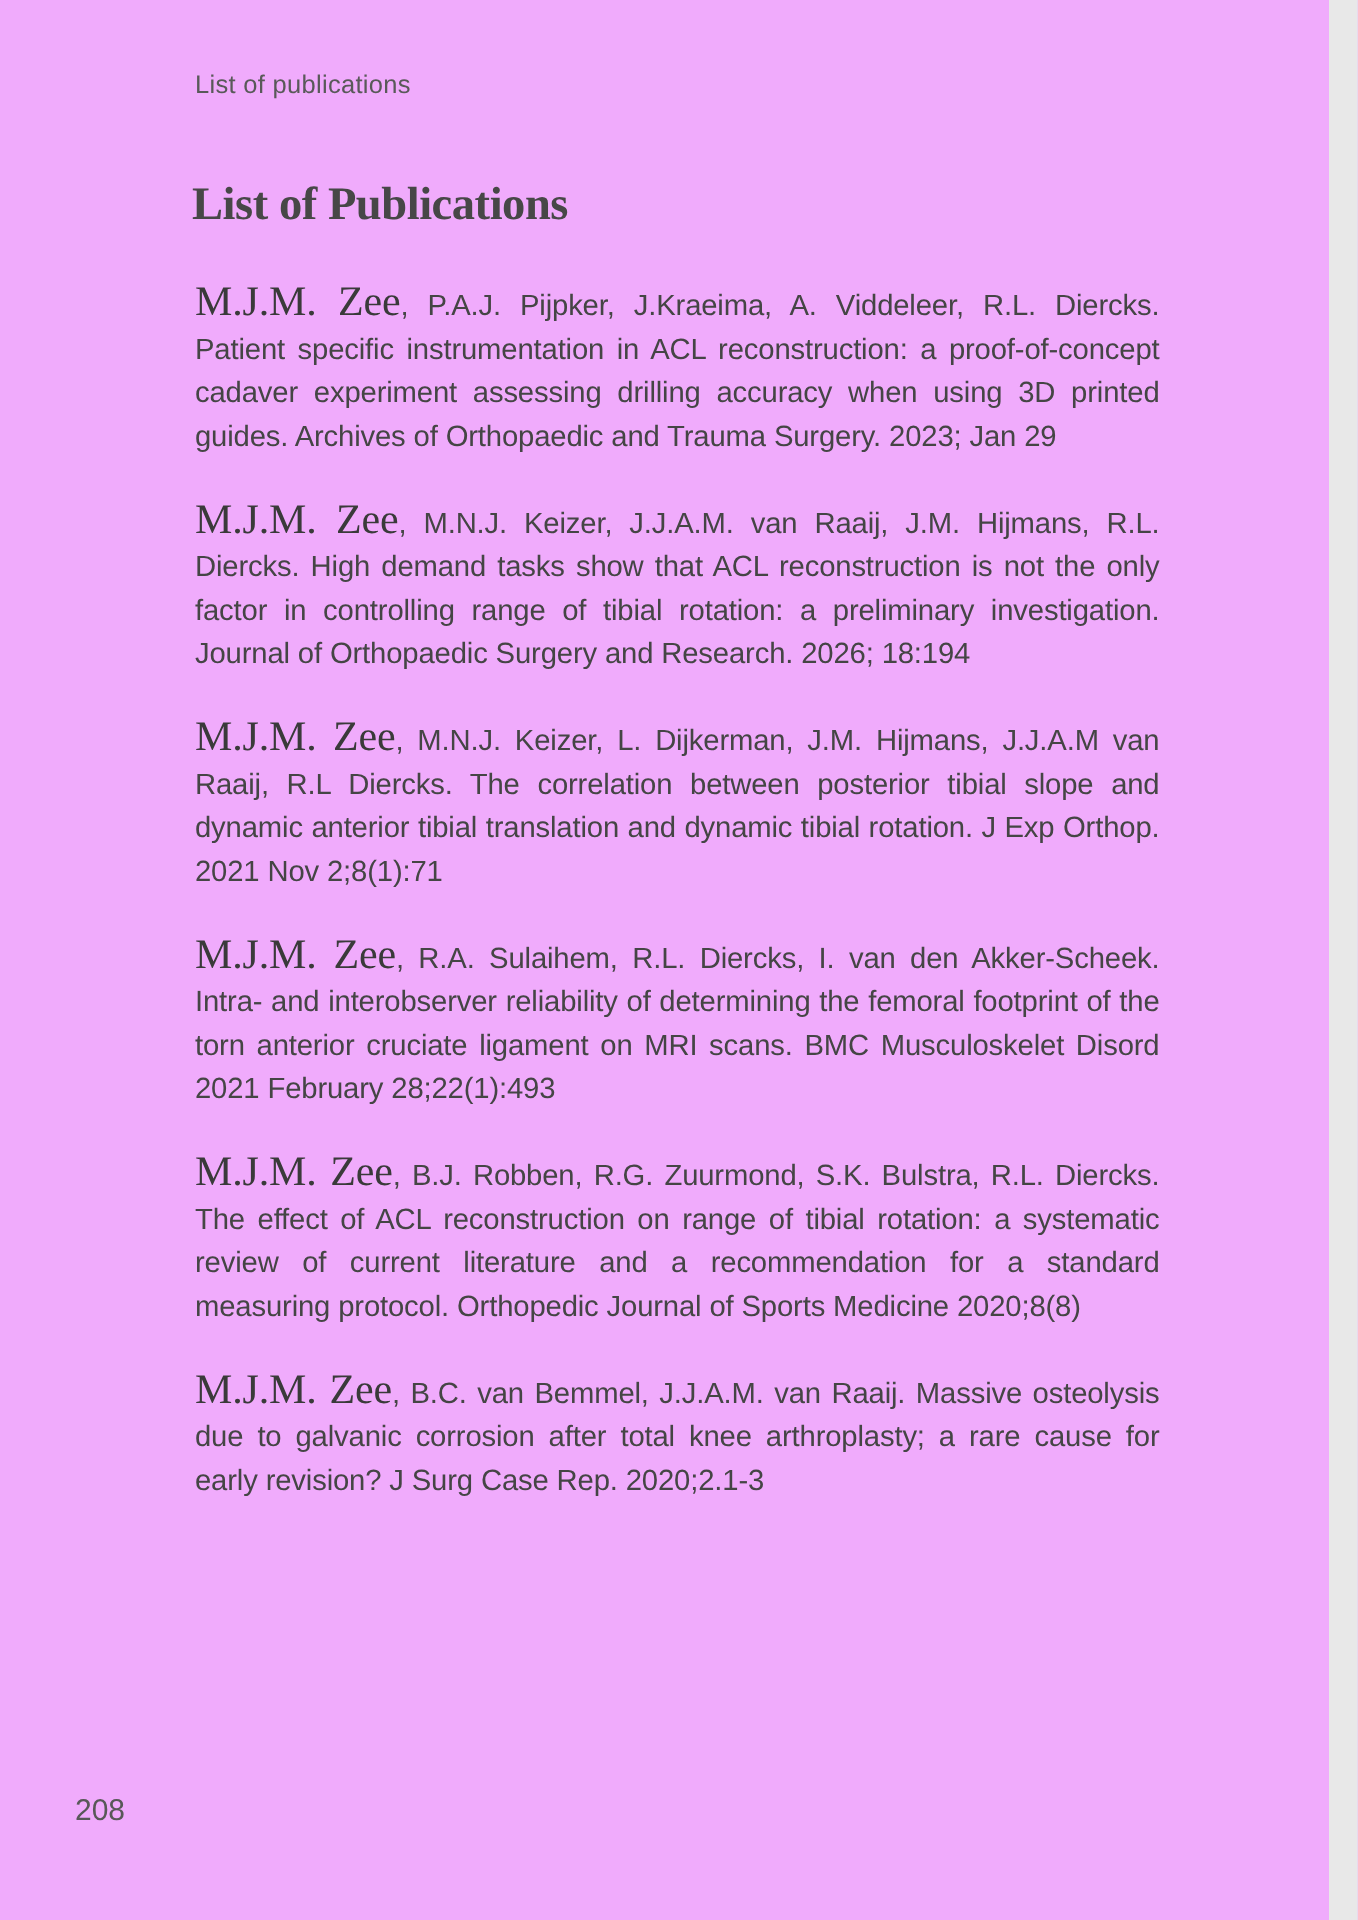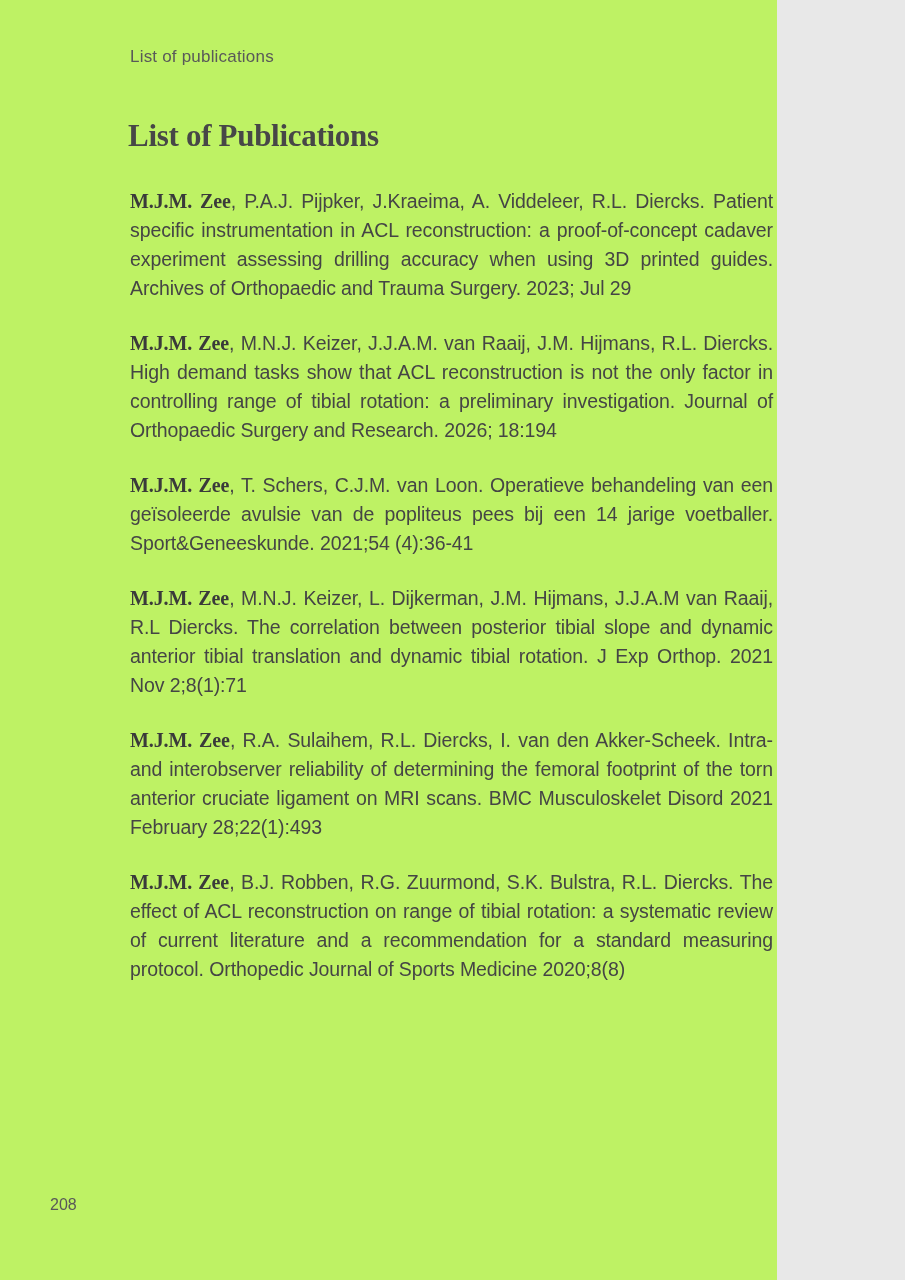--- a/index.html
+++ b/index.html
@@ -1,20 +1,20 @@
 <!DOCTYPE html>
 <html><head>
 <meta charset="utf-8">
 <style>
   html, body { margin: 0; padding: 0; background: #e8e8e8; }
   .page {
     position: relative;
-    width: 777px;
+    width: 886px;
     height: 1280px;
-    background: #bef264;
+    background: #f0abfc;
     overflow: hidden;
     font-family: "Liberation Sans", sans-serif;
   }
   .running-header {
     position: absolute;
     left: 130px;
     top: 47px;
     font-size: 17px;
     color: #595959;
     letter-spacing: 0.2px;
@@ -39,53 +39,53 @@
   .pub {
     margin: 0 0 26px 0;
     font-size: 19.5px;
     line-height: 29px;
     letter-spacing: -0.1px;
     color: #454545;
     text-align: justify;
   }
   .pub .authors {
     font-family: "Liberation Serif", "DejaVu Serif", serif;
-    font-weight: 700;
-    font-size: 20px;
+    font-weight: 400;
+    font-size: 28px;
     color: #3a3a3a;
   }
   .page-number {
     position: absolute;
     left: 50px;
     top: 1196px;
-    font-size: 16px;
+    font-size: 20px;
     color: #585858;
   }
 </style>
 </head>
 <body>
 
 <div class="page">
 
   <div class="running-header">List of publications</div>
 
   <h1 class="title">List of Publications</h1>
 
   <div class="content">
 
-    <p class="pub"><span class="authors">M.J.M. Zee</span><span>, P.A.J. Pijpker, J.Kraeima, A. Viddeleer, R.L. Diercks. Patient specific instrumentation in ACL reconstruction: a proof-of-concept cadaver experiment assessing drilling accuracy when using 3D printed guides. Archives of Orthopaedic and Trauma Surgery. 2023; Jul 29</span></p>
+    <p class="pub"><span class="authors">M.J.M. Zee</span><span>, P.A.J. Pijpker, J.Kraeima, A. Viddeleer, R.L. Diercks. Patient specific instrumentation in ACL reconstruction: a proof-of-concept cadaver experiment assessing drilling accuracy when using 3D printed guides. Archives of Orthopaedic and Trauma Surgery. 2023; Jan 29</span></p>
 
     <p class="pub"><span class="authors">M.J.M. Zee</span><span>, M.N.J. Keizer, J.J.A.M. van Raaij, J.M. Hijmans, R.L. Diercks. High demand tasks show that ACL reconstruction is not the only factor in controlling range of tibial rotation: a preliminary investigation. Journal of Orthopaedic Surgery and Research. 2026; 18:194</span></p>
 
-    <p class="pub"><span class="authors">M.J.M. Zee</span><span>, T. Schers, C.J.M. van Loon. Operatieve behandeling van een geïsoleerde avulsie van de popliteus pees bij een 14 jarige voetballer. Sport&amp;Geneeskunde. 2021;54 (4):36-41</span></p>
 
     <p class="pub"><span class="authors">M.J.M. Zee</span><span>, M.N.J. Keizer, L. Dijkerman, J.M. Hijmans, J.J.A.M van Raaij, R.L Diercks. The correlation between posterior tibial slope and dynamic anterior tibial translation and dynamic tibial rotation. J Exp Orthop. 2021 Nov 2;8(1):71</span></p>
 
     <p class="pub"><span class="authors">M.J.M. Zee</span><span>, R.A. Sulaihem, R.L. Diercks, I. van den Akker-Scheek. Intra- and interobserver reliability of determining the femoral footprint of the torn anterior cruciate ligament on MRI scans. BMC Musculoskelet Disord 2021 February 28;22(1):493</span></p>
 
     <p class="pub"><span class="authors">M.J.M. Zee</span><span>, B.J. Robben, R.G. Zuurmond, S.K. Bulstra, R.L. Diercks. The effect of ACL reconstruction on range of tibial rotation: a systematic review of current literature and a recommendation for a standard measuring protocol. Orthopedic Journal of Sports Medicine 2020;8(8)</span></p>
 
+    <p class="pub"><span class="authors">M.J.M. Zee</span><span>, B.C. van Bemmel, J.J.A.M. van Raaij. Massive osteolysis due to galvanic corrosion after total knee arthroplasty; a rare cause for early revision? J Surg Case Rep. 2020;2.1-3</span></p>
 
   </div>
 
   <div class="page-number">208</div>
 
 </div>
 
 </body></html>

